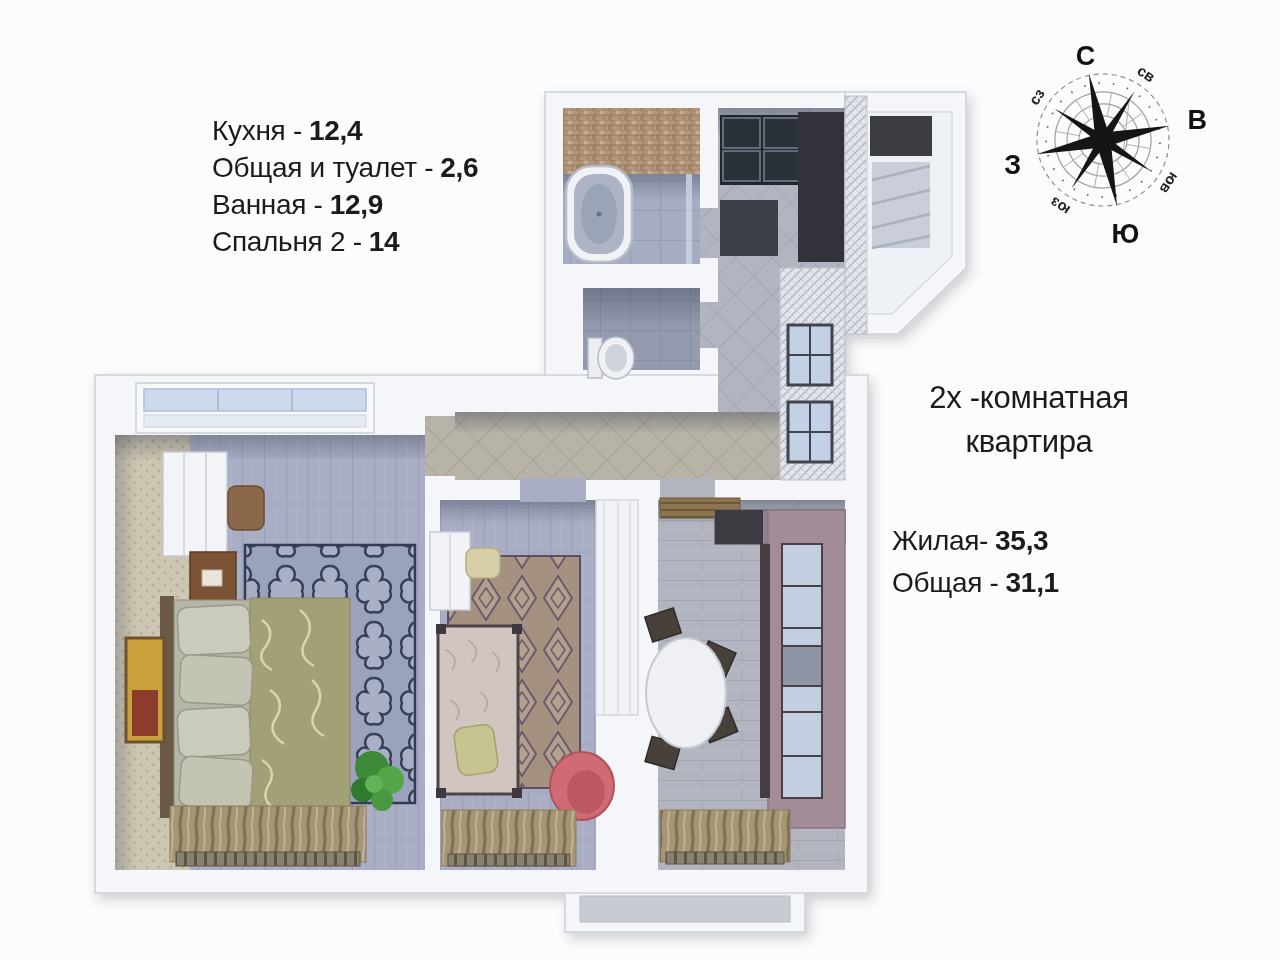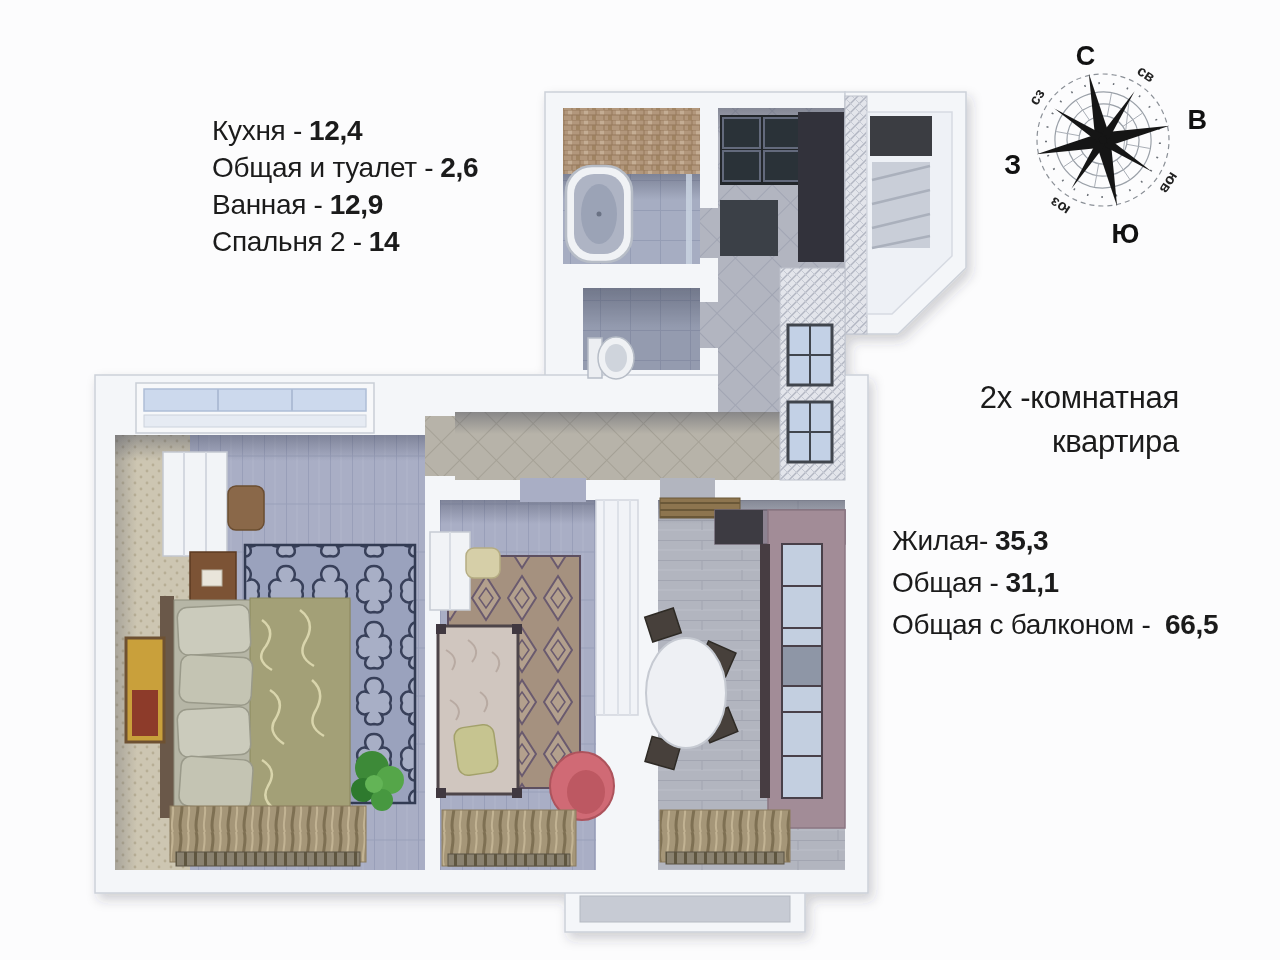--- a/index.html
+++ b/index.html
@@ -11,21 +11,21 @@
   }
   .abs{position:absolute;}
   
   .room-list{
     left:212px;top:112px;
     font-size:28px;line-height:37px;letter-spacing:-0.3px;white-space:nowrap;
   }
   .room-list .v, .totals .v{font-weight:bold;margin-left:7px;}
   
   .plan-title{
-    left:879px;top:376px;width:300px;text-align:right;
+    left:879px;top:376px;width:300px;text-align:center;
     font-size:31px;line-height:44px;letter-spacing:-0.3px;white-space:nowrap;
   }
   
   .totals{
     left:892px;top:504px;
     font-size:28px;line-height:42px;letter-spacing:-0.3px;white-space:nowrap;margin-top:16px;
   }
   svg text{font-family:"Liberation Sans", sans-serif;}
 </style>
 </head>
@@ -362,16 +362,13 @@
   <div>квартира</div>
 </div>
 
 <div class="abs totals">
   <div class="row">
     <span>Жилая-</span><span class="v">35,3</span>
   </div>
   <div class="row">
     <span>Общая -</span><span class="v">31,1</span>
   </div>
-  <div class="row">
-    <span>Общая с балконом - </span><span class="v">66,5</span>
-  </div>
 </div>
 
 </body></html>

